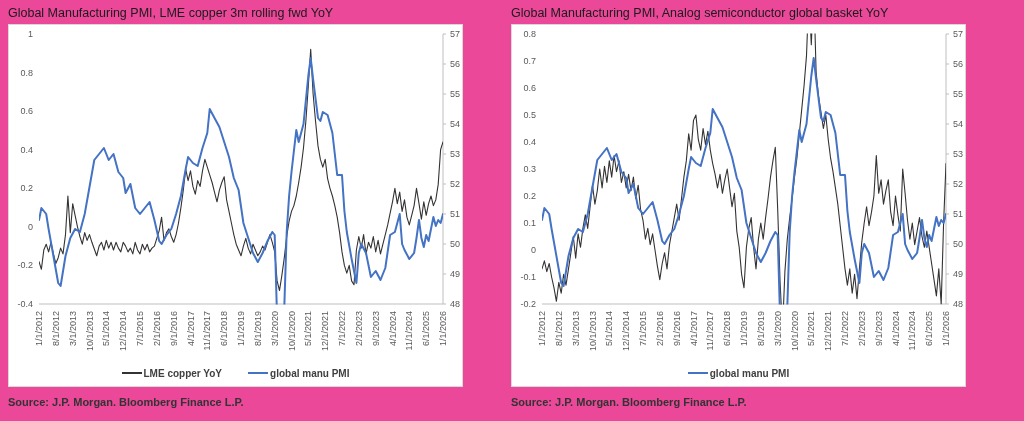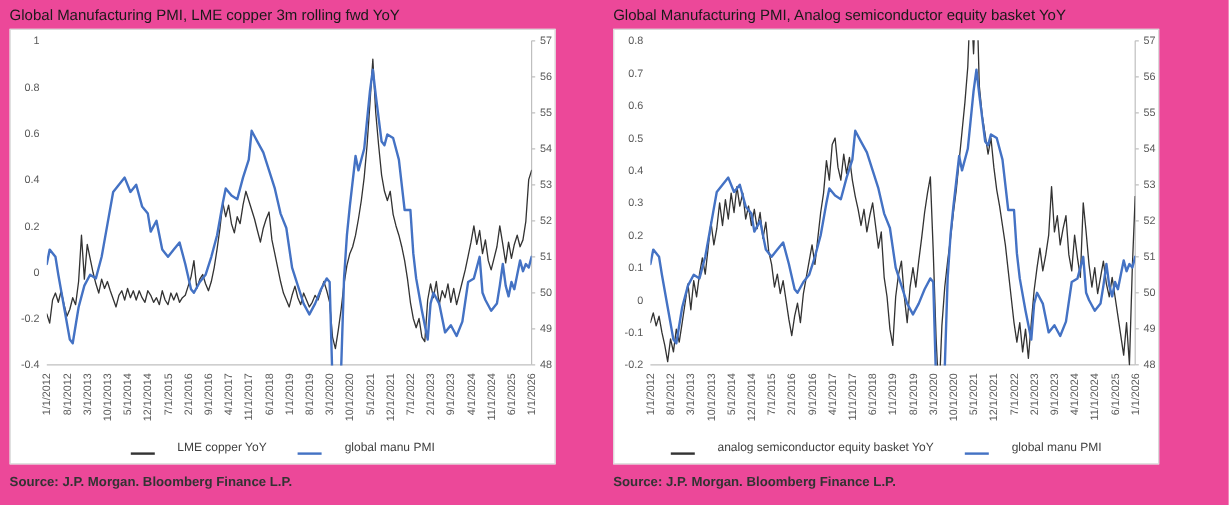--- a/index.html
+++ b/index.html
@@ -6,21 +6,21 @@
   *{box-sizing:border-box;}
   .page{position:relative;width:1024px;height:421px;background:#ec4899;font-family:"Liberation Sans",sans-serif;overflow:hidden;}
   .chart-group{position:absolute;top:6px;width:457px;}
   .chart-group.left{left:8px;}
   .chart-group.right{left:511px;}
   .chart-title{font-size:12.5px;color:#1a1a1a;margin:0 0 4px 0;white-space:nowrap;}
   .panel{width:455px;height:363px;border:1px solid #d9d9d9;background:#ffffff;}
   .chart-svg{display:block;}
   svg text{font-family:"Liberation Sans",sans-serif;}
   .legend{height:26px;display:flex;align-items:center;justify-content:center;gap:26px;}
-  .legend-item{display:flex;align-items:flex-end;gap:19px;}
+  .legend-item{display:flex;align-items:center;gap:2px;font-weight:bold;}
   .legend-swatch{display:inline-block;width:20px;height:2px;}
   .legend-label{font-size:10px;color:#404040;white-space:nowrap;}
   .source{font-size:11px;color:#333333;margin-top:9px;font-weight:bold;}
 </style>
 </head>
 <body>
 
 <div class="page">
 
   <section class="chart-group left">
@@ -98,21 +98,21 @@
         <span class="legend-item">
           <span class="legend-swatch" style="background: rgb(68, 114, 196);"></span>
           <span class="legend-label">global manu PMI</span>
         </span>
       </div>
     </div>
     <div class="source">Source: J.P. Morgan. Bloomberg Finance L.P.</div>
   </section>
 
   <section class="chart-group right">
-    <div class="chart-title">Global Manufacturing PMI, Analog semiconductor equity basket YoY</div>
+    <div class="chart-title">Global Manufacturing PMI, Analog semiconductor global basket YoY</div>
     <div class="panel">
       <svg class="chart-svg" width="453" height="335" viewBox="0 0 453 335">
           <defs>
             <clipPath id="clip1">
               <rect x="30" y="8.5" width="404" height="271"></rect>
             </clipPath>
           </defs>
           <text x="24" y="12" text-anchor="end" font-size="9" fill="#595959">0.8</text>
           <text x="24" y="39.00000000000003" text-anchor="end" font-size="9" fill="#595959">0.7</text>
           <text x="24" y="66.00000000000003" text-anchor="end" font-size="9" fill="#595959">0.6</text>
@@ -169,24 +169,20 @@
           <text x="369.6666666666667" y="286" font-size="9" fill="#595959" text-anchor="end" transform="rotate(-90 369.6666666666667 286)">9/1/2023</text>
           <text x="386.5" y="286" font-size="9" fill="#595959" text-anchor="end" transform="rotate(-90 386.5 286)">4/1/2024</text>
           <text x="403.3333333333333" y="286" font-size="9" fill="#595959" text-anchor="end" transform="rotate(-90 403.3333333333333 286)">11/1/2024</text>
           <text x="420.1666666666667" y="286" font-size="9" fill="#595959" text-anchor="end" transform="rotate(-90 420.1666666666667 286)">6/1/2025</text>
           <text x="437" y="286" font-size="9" fill="#595959" text-anchor="end" transform="rotate(-90 437 286)">1/1/2026</text>
           <polyline points="30.0,243.9 32.4,235.8 34.8,246.6 37.2,238.5 39.6,252.0 42.0,262.8 44.4,276.3 46.8,257.4 49.2,268.2 51.6,249.3 54.0,260.1 56.5,243.9 58.9,227.7 61.3,211.5 63.7,233.1 66.1,208.8 68.5,222.3 70.9,203.4 73.3,189.9 75.7,203.4 78.1,181.8 80.5,160.2 82.9,179.1 85.3,165.6 87.7,144.0 90.1,162.9 92.5,141.3 94.9,157.5 97.3,135.9 99.7,152.1 102.1,130.5 104.5,146.7 107.0,135.9 109.4,157.5 111.8,146.7 114.2,162.9 116.6,149.4 119.0,165.6 121.4,152.1 123.8,173.7 126.2,160.2 128.6,184.5 131.0,195.3 133.4,214.2 135.8,203.4 138.2,219.6 140.6,208.8 143.0,225.0 145.4,241.2 147.8,254.7 150.2,238.5 152.6,227.7 155.0,243.9 157.5,219.6 159.9,206.1 162.3,192.6 164.7,179.1 167.1,195.3 169.5,173.7 171.9,152.1 174.3,135.9 176.7,108.9 179.1,125.1 181.5,95.4 183.9,90.0 186.3,114.3 188.7,125.1 191.1,103.5 193.5,119.7 195.9,106.2 198.3,125.1 200.7,138.6 203.1,149.4 205.5,162.9 208.0,149.4 210.4,168.3 212.8,154.8 215.2,144.0 217.6,162.9 220.0,181.8 222.4,168.3 224.8,206.1 227.2,222.3 229.6,249.3 232.0,262.8 234.4,222.3 236.8,203.4 239.2,192.6 241.6,222.3 244.0,243.9 246.4,214.2 248.8,198.0 251.2,214.2 253.6,192.6 256.0,173.7 258.5,152.1 260.9,135.9 263.3,122.4 265.7,184.5 268.1,257.4 270.5,306.0 272.9,246.6 275.3,214.2 277.7,192.6 280.1,173.7 282.5,152.1 284.9,133.2 287.3,108.9 289.7,84.6 292.1,60.3 294.5,30.6 296.9,-31.5 299.3,19.8 301.7,-39.6 304.1,46.8 306.5,71.1 309.0,87.3 311.4,103.5 313.8,90.0 316.2,114.3 318.6,133.2 321.0,146.7 323.4,162.9 325.8,179.1 328.2,200.7 330.6,222.3 333.0,243.9 335.4,260.1 337.8,243.9 340.2,268.2 342.6,249.3 345.0,273.6 347.4,243.9 349.8,216.9 352.2,198.0 354.6,181.8 357.0,200.7 359.5,187.2 361.9,171.0 364.3,130.5 366.7,168.3 369.1,154.8 371.5,179.1 373.9,165.6 376.3,154.8 378.7,187.2 381.1,200.7 383.5,171.0 385.9,189.9 388.3,206.1 390.7,144.0 393.1,168.3 395.5,195.3 397.9,214.2 400.3,198.0 402.7,219.6 405.1,206.1 407.5,192.6 410.0,211.5 412.4,222.3 414.8,206.1 417.2,222.3 419.6,238.5 422.0,254.7 424.4,270.9 426.8,243.9 429.2,279.0 431.6,198.0 434.0,138.6" fill="none" stroke="#333333" stroke-width="1.1" stroke-linejoin="round" stroke-linecap="round" clip-path="url(#clip1)"></polyline>
           <polyline points="30.0,195.0 32.4,183.0 37.2,189.0 39.6,204.0 44.4,231.0 49.2,258.0 51.6,261.0 56.5,231.0 61.3,213.0 66.1,204.0 70.9,207.0 75.7,189.0 80.5,162.0 85.3,135.0 90.1,129.0 94.9,123.0 99.7,135.0 104.5,129.0 109.4,147.0 114.2,153.0 116.6,168.0 121.4,159.0 126.2,183.0 131.0,189.0 135.8,183.0 140.6,177.0 145.4,195.0 150.2,216.0 152.6,219.0 157.5,210.0 162.3,204.0 167.1,189.0 171.9,171.0 176.7,144.0 179.1,132.0 183.9,138.0 188.7,141.0 193.5,123.0 198.3,108.0 200.7,84.0 205.5,93.0 210.4,102.0 215.2,117.0 220.0,132.0 224.8,153.0 229.6,165.0 234.4,198.0 239.2,213.0 244.0,228.0 248.8,237.0 253.6,228.0 258.5,216.0 263.3,207.0 265.7,210.0 268.1,294.0 270.5,459.0 272.9,414.0 275.3,282.0 277.7,207.0 280.1,171.0 282.5,147.0 287.3,105.0 289.7,117.0 294.5,99.0 299.3,51.0 301.7,33.0 304.1,54.0 309.0,93.0 311.4,96.0 313.8,87.0 318.6,90.0 323.4,108.0 328.2,150.0 333.0,150.0 335.4,186.0 337.8,207.0 342.6,234.0 347.4,258.0 349.8,228.0 352.2,219.0 357.0,228.0 361.9,252.0 366.7,246.0 371.5,255.0 376.3,243.0 381.1,210.0 385.9,207.0 390.7,189.0 393.1,219.0 395.5,225.0 400.3,234.0 405.1,228.0 407.5,213.0 410.0,195.0 412.4,213.0 414.8,222.0 417.2,210.0 419.6,216.0 422.0,204.0 424.4,192.0 426.8,201.0 429.2,195.0 431.6,198.0 434.0,189.0" fill="none" stroke="#4472c4" stroke-width="2" stroke-linejoin="round" stroke-linecap="round" clip-path="url(#clip1)"></polyline>
         </svg>
       <div class="legend">
         <span class="legend-item">
-          <span class="legend-swatch" style="background: rgb(51, 51, 51);"></span>
-          <span class="legend-label">analog semiconductor equity basket YoY</span>
-        </span>
-        <span class="legend-item">
           <span class="legend-swatch" style="background: rgb(68, 114, 196);"></span>
           <span class="legend-label">global manu PMI</span>
         </span>
       </div>
     </div>
     <div class="source">Source: J.P. Morgan. Bloomberg Finance L.P.</div>
   </section>
 
 </div>
 

